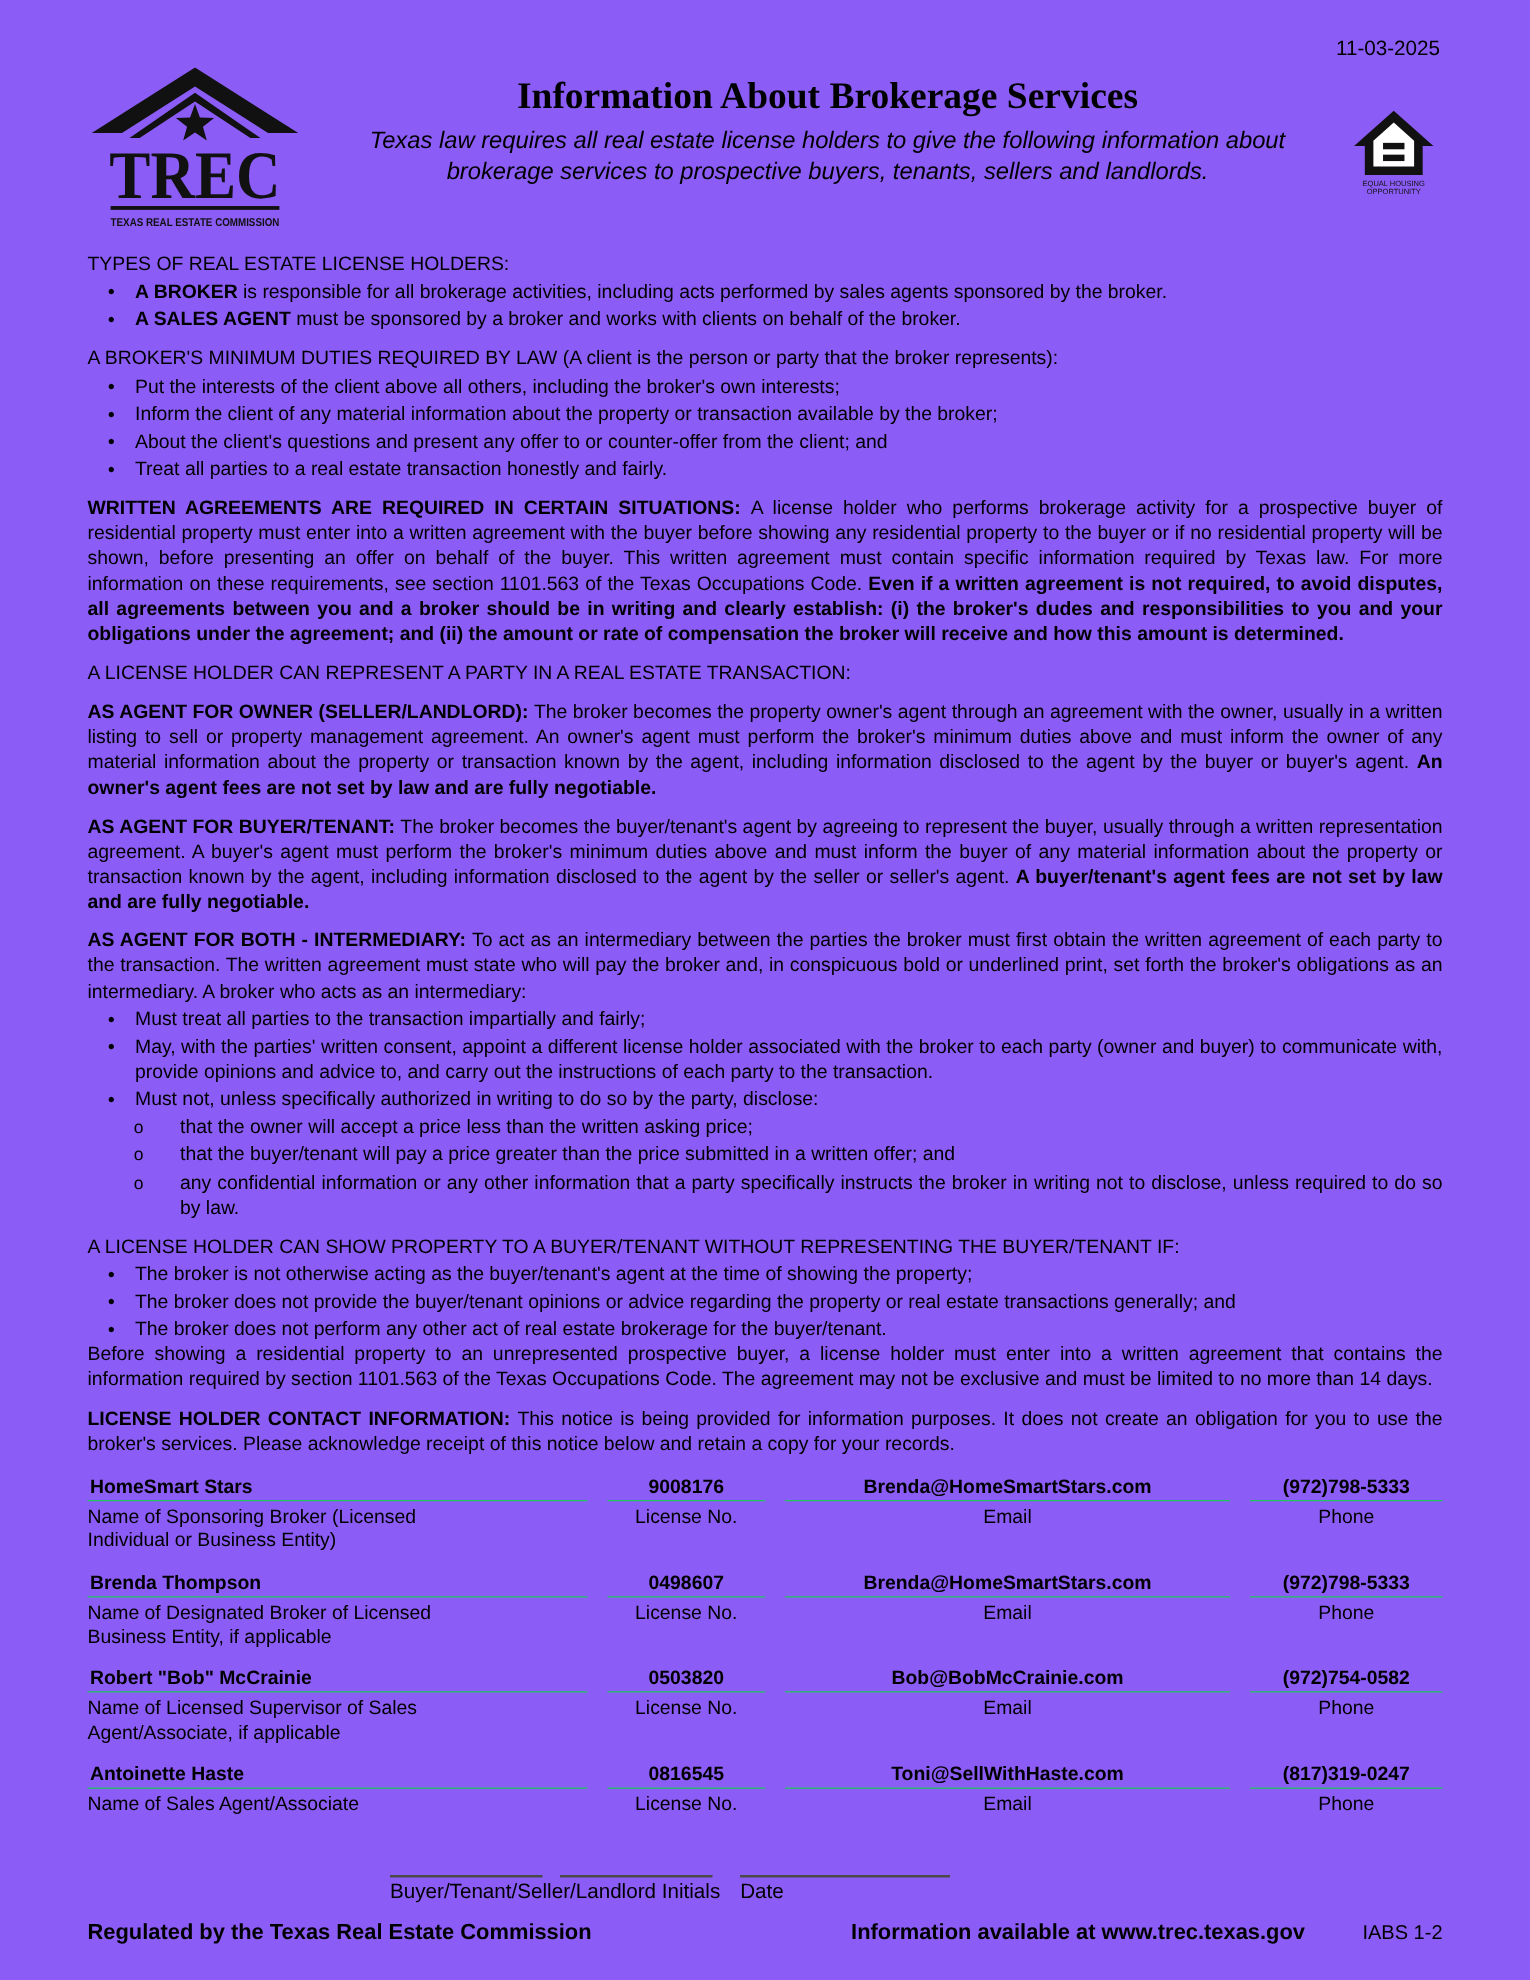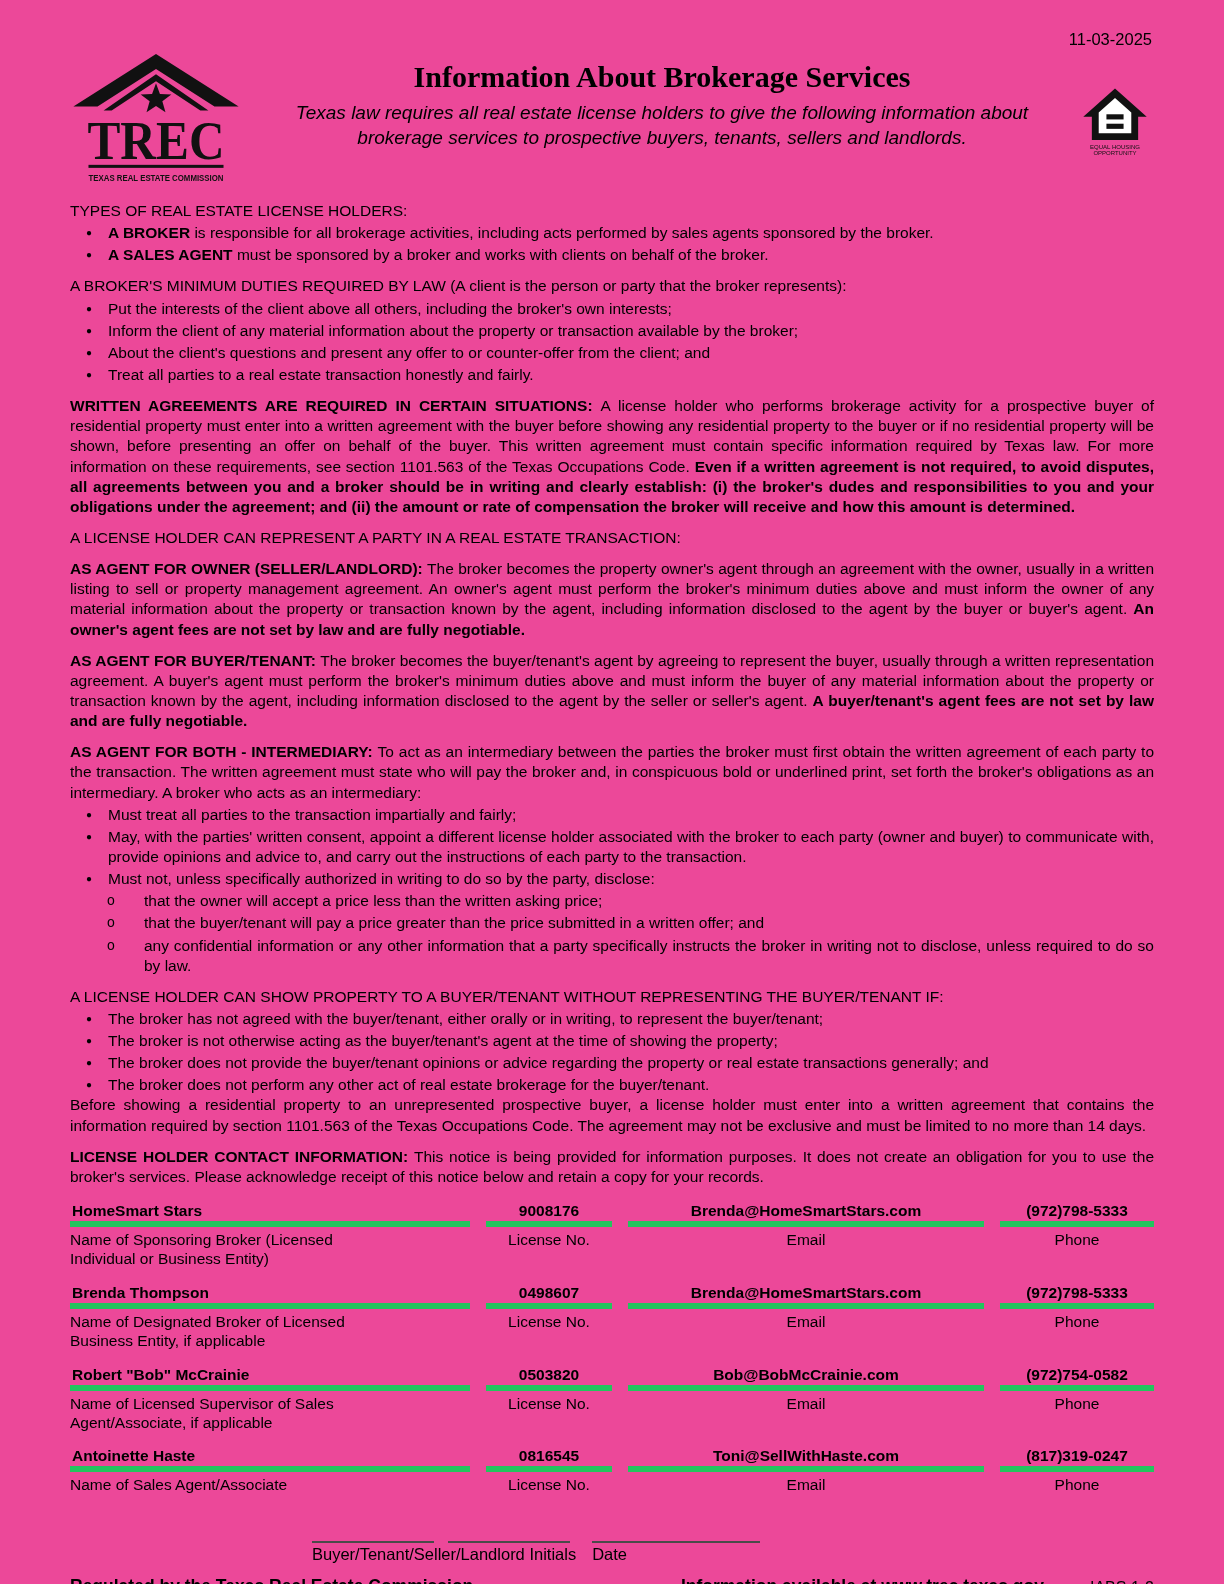--- a/index.html
+++ b/index.html
@@ -1,17 +1,17 @@
 <!DOCTYPE html>
 <html><head>
 <meta charset="utf-8">
 <style>
   html,body { margin:0; padding:0; background:#e8e8e8; }
   .page {
-    width:1224px; height:1584px; background:#ec4899; color:#000;
+    width:1224px; height:1584px; background:#8b5cf6; color:#000;
     font-family:"Liberation Sans", sans-serif; font-size:15.5px;
     box-sizing:border-box; padding:30px 70px 0 70px; position:relative;
     overflow:hidden; margin:0 auto;
   }
   .date-row { text-align:right; font-size:16.5px; padding-right:2px; height:22px; }
   .header-row { display:flex; margin-top:2px; }
   .logo-box { width:178px; flex:0 0 178px; }
   .title-box { flex:1; text-align:center; padding:6px 6px 0 6px; }
   .title { font-family:"Liberation Serif", serif; font-weight:bold; font-size:30px; line-height:1.1; }
   .subtitle { font-style:italic; font-size:19px; margin-top:7px; line-height:1.32; }
@@ -23,21 +23,21 @@
   .para { text-align:justify; margin-top:11px; line-height:1.3; }
   .para.tight { margin-top:0; }
   ul.bullets { margin:2px 0 0 0; padding-left:38px; list-style:none; }
   ul.bullets li { text-align:justify; line-height:1.3; position:relative; margin-top:2px; }
   ul.bullets.lvl1 li::before { content:"\25CF"; position:absolute; left:-22px; top:3px; font-size:10px; }
   ul.bullets.lvl2 { padding-left:74px; margin-top:0; }
   ul.bullets.lvl2 li::before { content:"o"; position:absolute; left:-37px; top:0; font-size:14px; }
 
   #contact-rows { margin-top:6px; }
   .contact-row { display:grid; grid-template-columns:400px 126px 356px 1fr; column-gap:16px; margin-top:15px; }
-  .cv { font-weight:bold; border-bottom:6px solid #22c55e; padding:0 2px 1px 2px; white-space:nowrap; overflow:hidden; }
+  .cv { font-weight:bold; border-bottom:1px solid #22c55e; padding:0 2px 1px 2px; white-space:nowrap; overflow:hidden; }
   .cv.center { text-align:center; }
   .cl { margin-top:3px; line-height:1.25; }
   .cl.center { text-align:center; }
   .cl.name { max-width:330px; }
 
   .sig-row { display:flex; margin-top:30px; margin-left:242px; }
   .sig-group { text-align:left; }
   .sig-group.date-group { margin-left:16px; }
   .sig-lines { display:flex; gap:14px; }
   .sig-line { border-bottom:2px solid #4a4a4a; height:16px; }
@@ -109,21 +109,20 @@
         <li><span>May, with the parties' written consent, appoint a different license holder associated with the broker to each party (owner and buyer) to communicate with, provide opinions and advice to, and carry out the instructions of each party to the transaction.</span></li>
         <li><span>Must not, unless specifically authorized in writing to do so by the party, disclose:</span></li>
       </ul>
       <ul class="bullets lvl2">
         <li><span>that the owner will accept a price less than the written asking price;</span></li>
         <li><span>that the buyer/tenant will pay a price greater than the price submitted in a written offer; and</span></li>
         <li><span>any confidential information or any other information that a party specifically instructs the broker in writing not to disclose, unless required to do so by law.</span></li>
       </ul>
       <div class="sec-heading">A LICENSE HOLDER CAN SHOW PROPERTY TO A BUYER/TENANT WITHOUT REPRESENTING THE BUYER/TENANT IF:</div>
       <ul class="bullets lvl1">
-        <li><span>The broker has not agreed with the buyer/tenant, either orally or in writing, to represent the buyer/tenant;</span></li>
         <li><span>The broker is not otherwise acting as the buyer/tenant's agent at the time of showing the property;</span></li>
         <li><span>The broker does not provide the buyer/tenant opinions or advice regarding the property or real estate transactions generally; and</span></li>
         <li><span>The broker does not perform any other act of real estate brokerage for the buyer/tenant.</span></li>
       </ul>
       <div class="para tight"><span>Before showing a residential property to an unrepresented prospective buyer, a license holder must enter into a written agreement that contains the information required by section 1101.563 of the Texas Occupations Code. The agreement may not be exclusive and must be limited to no more than 14 days.</span></div>
       <div class="para"><span style="font-weight: bold;">LICENSE HOLDER CONTACT INFORMATION: </span><span>This notice is being provided for information purposes. It does not create an obligation for you to use the broker's services. Please acknowledge receipt of this notice below and retain a copy for your records.</span></div>
     </div>
 
   <div id="contact-rows">
       <div class="contact-row">

